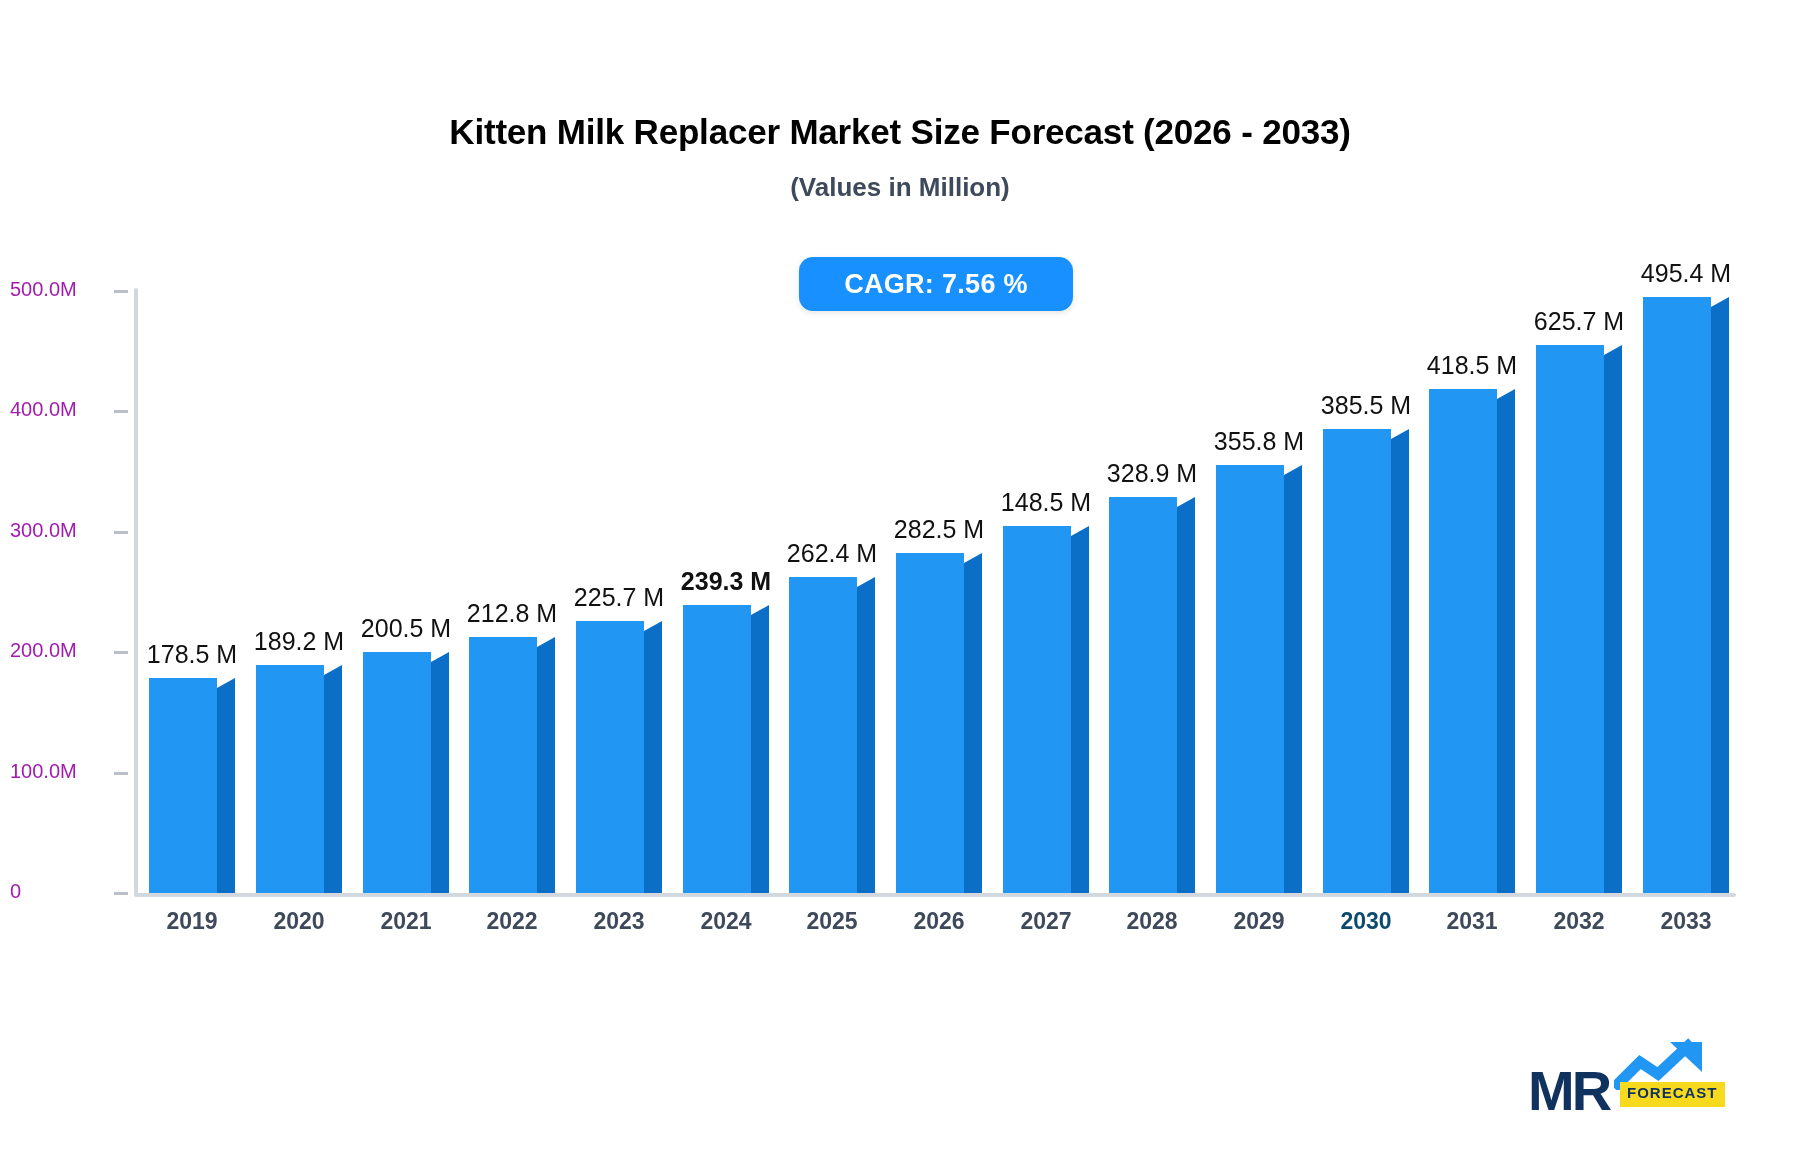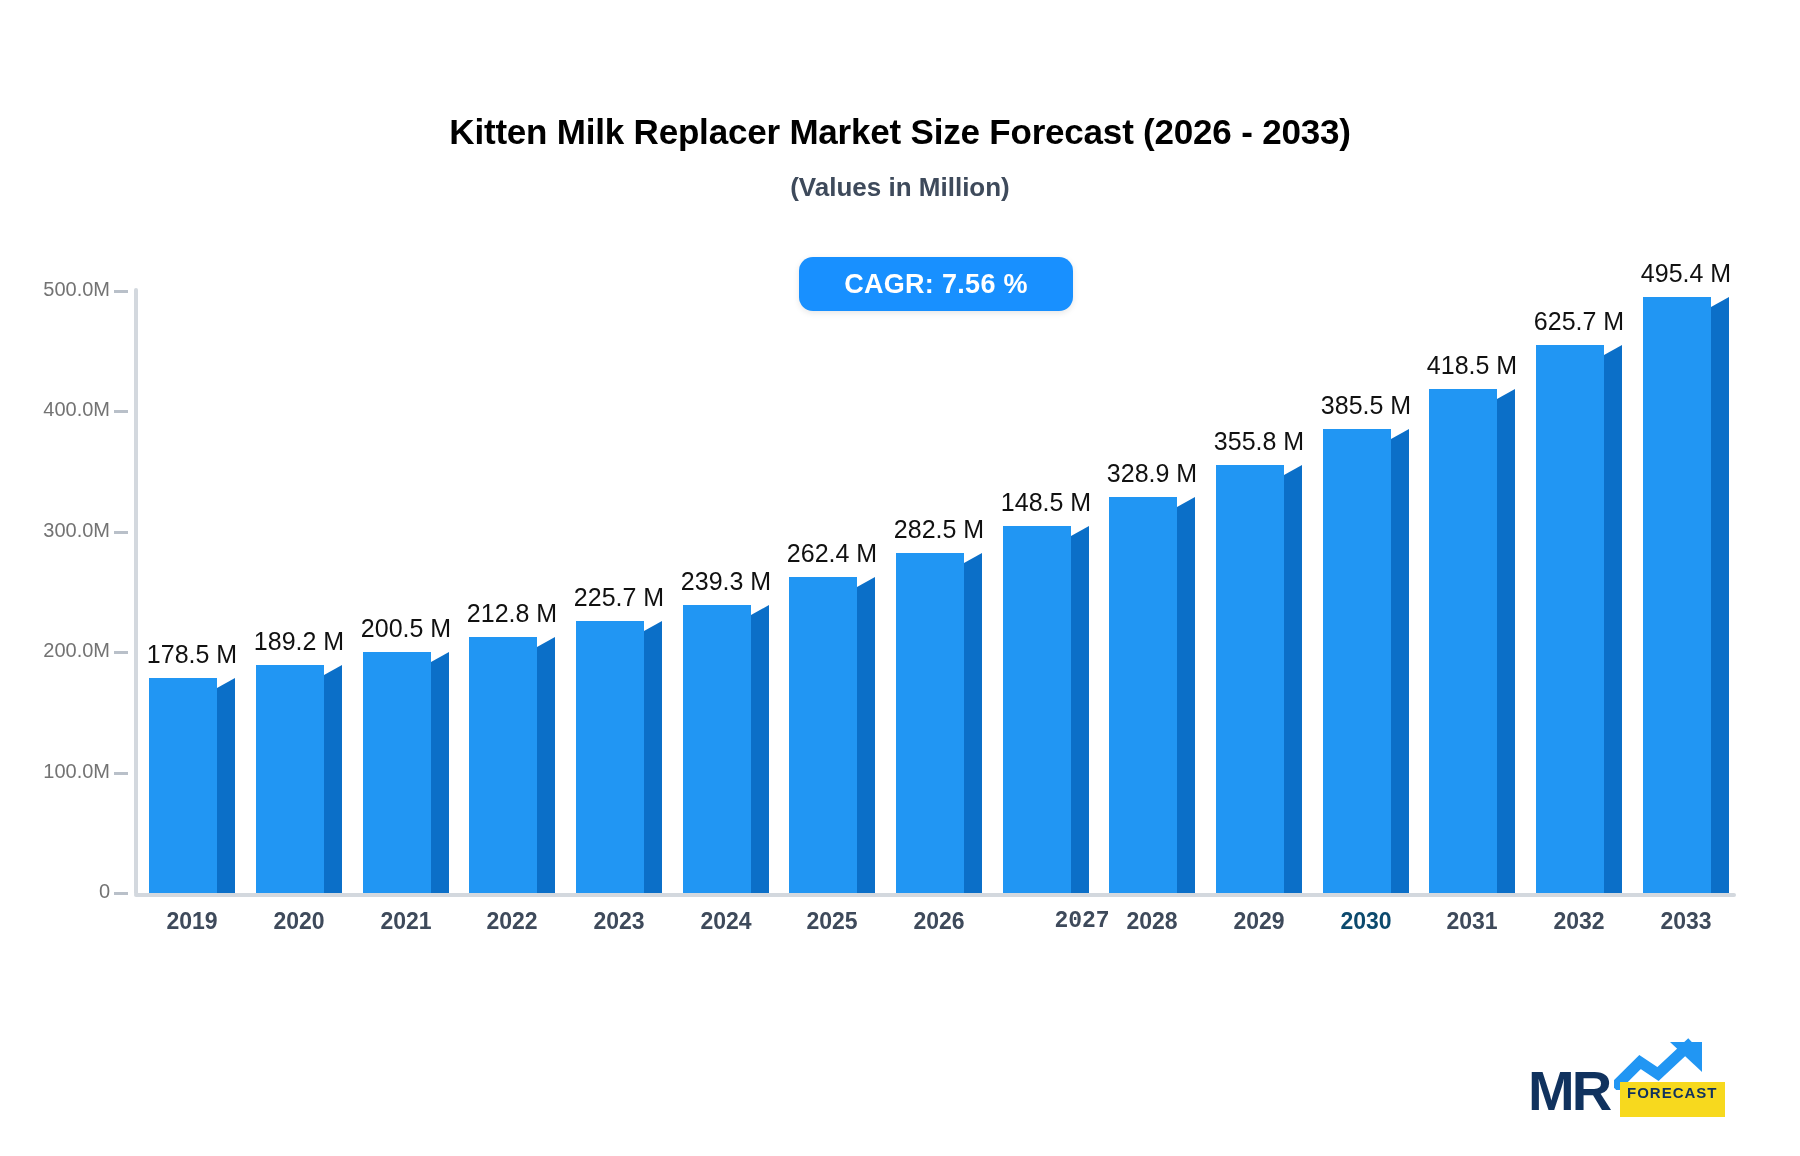--- a/index.html
+++ b/index.html
@@ -64,22 +64,21 @@
     left: 0;
     top: 0;
     width: 1800px;
     height: 1156px;
   }
 
   .y-tick-label {
     position: absolute;
     right: 1692px; 
     font-size: 20px;
-    color: #737373;
-    text-align: right;
+    color: #a21caf;
     white-space: nowrap;
   }
   .y-tick-mark {
     position: absolute;
     width: 14px;
     height: 3px;
     background: #b9c0c9;
   }
 
   #y-axis-line {
@@ -168,21 +167,21 @@
   }
   #logo-forecast {
     position: absolute;
     left: 92px;
     top: 46px;
     background: #f7d91e;
     color: #10325e;
     font-size: 15px;
     font-weight: bold;
     letter-spacing: 1px;
-    padding: 2px 7px 16px 7px;
+    padding: 2px 7px 6px 7px;
   }
 </style>
 </head>
 <body>
 
 <div id="chart-title">Kitten Milk Replacer Market Size Forecast (2026 - 2033)</div>
 
 <div id="chart-subtitle">(Values in Million)</div>
 
 <div id="cagr-badge">CAGR: 7.56 %</div>
@@ -233,21 +232,21 @@
         <div class="bar-side" style="left: 68px; height: 262px; background: rgb(11, 111, 200);"></div>
         <div class="bar-top" style="left: 68px; top: 0px; background: rgb(11, 111, 200); clip-path: polygon(0px 100%, 100% 0px, 100% 100%);"></div>
         <div class="bar-front" style="width: 68px; height: 272px; background: rgb(33, 150, 243);"></div>
       </div>
       <div class="bar-label" style="width: 170px; left: 534px; top: 583px; color: rgb(17, 17, 17);">225.7 M</div>
       <div class="bar-group" style="left: 683px; top: 605px; width: 86px; height: 288px;">
         <div class="bar-side" style="left: 68px; height: 278px; background: rgb(11, 111, 200);"></div>
         <div class="bar-top" style="left: 68px; top: 0px; background: rgb(11, 111, 200); clip-path: polygon(0px 100%, 100% 0px, 100% 100%);"></div>
         <div class="bar-front" style="width: 68px; height: 288px; background: rgb(33, 150, 243);"></div>
       </div>
-      <div class="bar-label" style="width: 170px; left: 641px; top: 567px; color: rgb(17, 17, 17);">239.3 M</div>
+      <div class="bar-label" style="width: 170px; left: 641px; top: 567px; color: rgb(17, 17, 17); font-weight: bold;">239.3 M</div>
       <div class="bar-group" style="left: 789px; top: 577px; width: 86px; height: 316px;">
         <div class="bar-side" style="left: 68px; height: 306px; background: rgb(11, 111, 200);"></div>
         <div class="bar-top" style="left: 68px; top: 0px; background: rgb(11, 111, 200); clip-path: polygon(0px 100%, 100% 0px, 100% 100%);"></div>
         <div class="bar-front" style="width: 68px; height: 316px; background: rgb(33, 150, 243);"></div>
       </div>
       <div class="bar-label" style="width: 170px; left: 747px; top: 539px; color: rgb(17, 17, 17);">262.4 M</div>
       <div class="bar-group" style="left: 896px; top: 553px; width: 86px; height: 340px;">
         <div class="bar-side" style="left: 68px; height: 330px; background: rgb(11, 111, 200);"></div>
         <div class="bar-top" style="left: 68px; top: 0px; background: rgb(11, 111, 200); clip-path: polygon(0px 100%, 100% 0px, 100% 100%);"></div>
         <div class="bar-front" style="width: 68px; height: 340px; background: rgb(33, 150, 243);"></div>
@@ -298,21 +297,21 @@
     </div>
   <div id="x-ticks">
       <div class="x-tick-label" style="width: 120px; left: 132px; color: rgb(62, 74, 91);">2019</div>
       <div class="x-tick-label" style="width: 120px; left: 239px; color: rgb(62, 74, 91);">2020</div>
       <div class="x-tick-label" style="width: 120px; left: 346px; color: rgb(62, 74, 91);">2021</div>
       <div class="x-tick-label" style="width: 120px; left: 452px; color: rgb(62, 74, 91);">2022</div>
       <div class="x-tick-label" style="width: 120px; left: 559px; color: rgb(62, 74, 91);">2023</div>
       <div class="x-tick-label" style="width: 120px; left: 666px; color: rgb(62, 74, 91);">2024</div>
       <div class="x-tick-label" style="width: 120px; left: 772px; color: rgb(62, 74, 91);">2025</div>
       <div class="x-tick-label" style="width: 120px; left: 879px; color: rgb(62, 74, 91);">2026</div>
-      <div class="x-tick-label" style="width: 120px; left: 1022px; color: rgb(62, 74, 91); font-family: Liberation Mono, monospace;">2027</div>
+      <div class="x-tick-label" style="width: 120px; left: 986px; color: rgb(62, 74, 91);">2027</div>
       <div class="x-tick-label" style="width: 120px; left: 1092px; color: rgb(62, 74, 91);">2028</div>
       <div class="x-tick-label" style="width: 120px; left: 1199px; color: rgb(62, 74, 91);">2029</div>
       <div class="x-tick-label" style="width: 120px; left: 1306px; color: #0c4a6e;">2030</div>
       <div class="x-tick-label" style="width: 120px; left: 1412px; color: rgb(62, 74, 91);">2031</div>
       <div class="x-tick-label" style="width: 120px; left: 1519px; color: rgb(62, 74, 91);">2032</div>
       <div class="x-tick-label" style="width: 120px; left: 1626px; color: rgb(62, 74, 91);">2033</div>
     </div>
 </div>
 
 <div id="logo">

